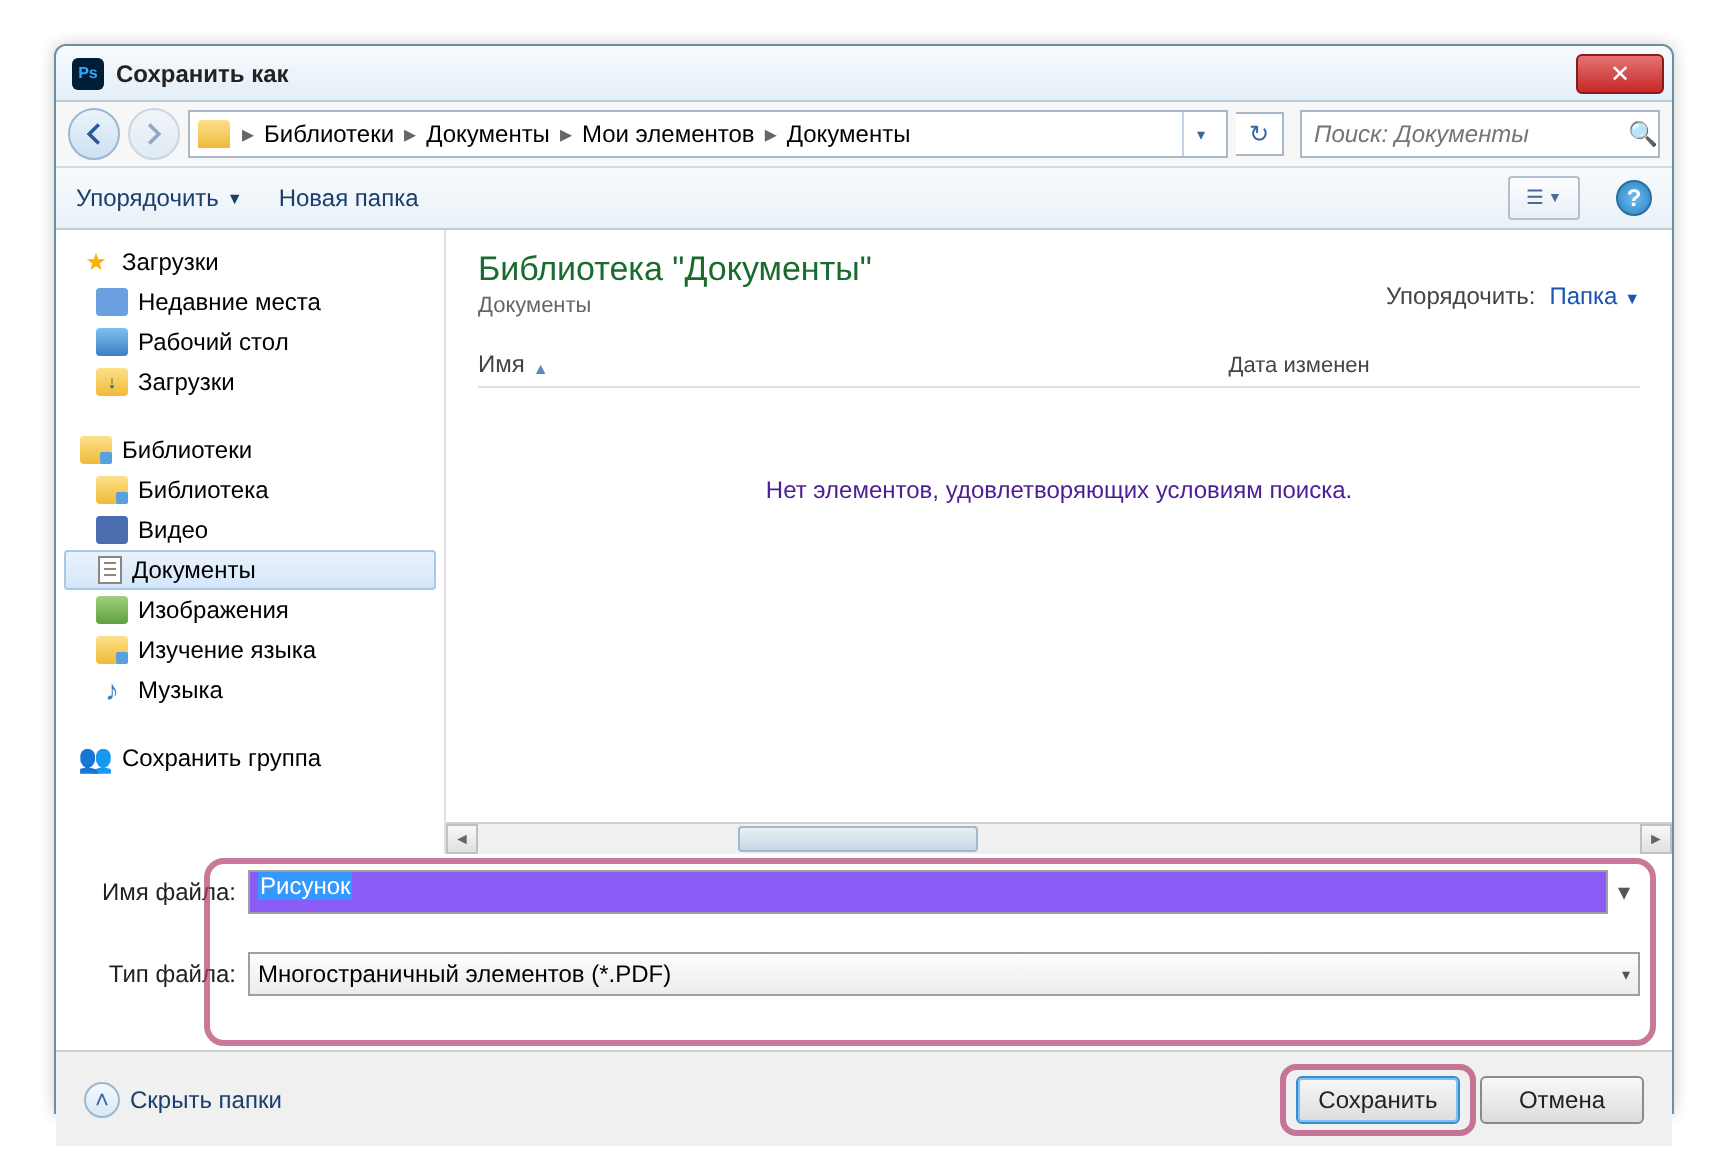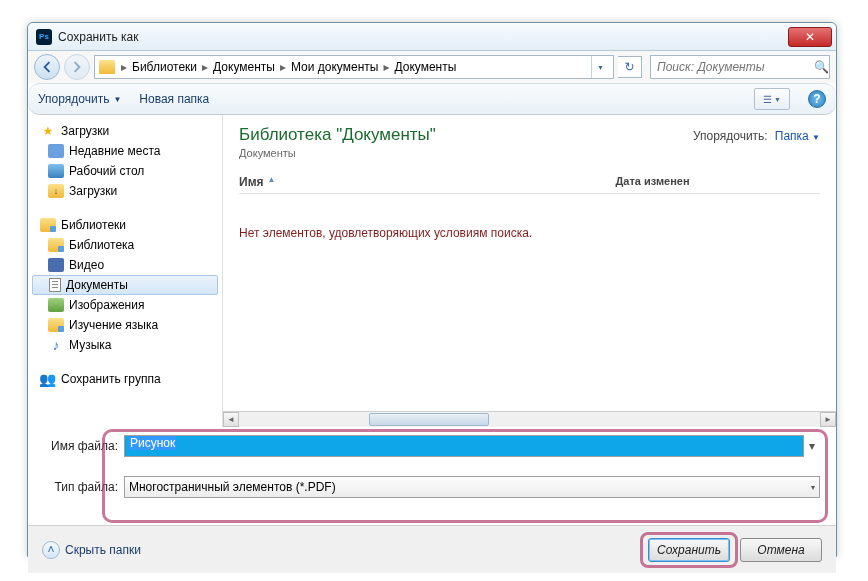--- a/index.html
+++ b/index.html
@@ -2,38 +2,38 @@
 <html><head>
 <meta charset="utf-8">
 <style>
 * { box-sizing: border-box; margin: 0; padding: 0; font-family: "Segoe UI", Tahoma, sans-serif; font-size: 12px; }
 body { background: #fff; width: 868px; height: 581px; position: relative; }
 
 .window { position: absolute; left: 27px; top: 22px; width: 810px; height: 535px; background: #fff; border: 1px solid #6b8fa3; border-radius: 6px 6px 0 0; box-shadow: 0 0 8px rgba(0,0,0,0.2); }
 
 .titlebar { height: 28px; background: linear-gradient(#f7fbfe, #e3eef7); border-bottom: 1px solid #b8c8d4; border-radius: 6px 6px 0 0; display: flex; align-items: center; padding: 0 4px 0 8px; }
 .app-icon { width: 16px; height: 16px; background: #001e36; border-radius: 3px; display: flex; align-items: center; justify-content: center; color: #31a8ff; font-size: 8px; font-weight: bold; }
-.title-text { margin-left: 6px; color: #222; flex: 1; }
+.title-text { margin-left: 6px; color: #222; flex: 1; font-weight: bold; }
 .close-btn { width: 44px; height: 20px; background: linear-gradient(#e57373,#c62828); border: 1px solid #8b1a1a; border-radius: 3px; color: #fff; display: flex; align-items: center; justify-content: center; font-size: 11px; }
 
 .navbar { height: 32px; display: flex; align-items: center; padding: 3px 6px; background: #f7f7f7; gap: 4px; }
 .navbtn { width: 26px; height: 26px; border-radius: 50%; border: 1px solid #9bb8d3; background: linear-gradient(#eaf3fb,#cde1f2); display: flex; align-items: center; justify-content: center; }
 .navbtn.fwd { opacity: 0.5; }
 .navbtn svg { width: 12px; height: 12px; }
 .addressbar { flex: 1; height: 24px; border: 1px solid #a9b8c6; background: #fff; display: flex; align-items: center; padding: 0 4px; }
 .addressbar .folder-icon { width: 16px; height: 14px; background: linear-gradient(#fce18a,#f0b93a); border-radius: 2px 2px 0 0; margin-right: 4px; }
 .crumb { display: flex; align-items: center; padding: 0 3px; height: 100%; }
 .crumb-sep { color: #666; padding: 0 2px; }
 .down-arrow { width: 18px; height: 22px; border-left: 1px solid #c4d4e4; display: flex; align-items: center; justify-content: center; color: #3a66a7; font-size: 8px; }
 .refresh { width: 24px; height: 22px; border: 1px solid #a9b8c6; border-left: none; display: flex; align-items: center; justify-content: center; background: #fff; color: #3a66a7; }
 .searchbox { width: 180px; height: 24px; border: 1px solid #a9b8c6; background: #fff; display: flex; align-items: center; padding: 0 6px; margin-left: 4px; }
 .searchbox input { border: none; outline: none; flex: 1; color: #a21caf; font-style: italic; }
 .search-icon { color: #6a8bb0; font-size: 12px; }
 
-.toolbar { height: 32px; background: linear-gradient(#f8fbfd,#e9f1f7); border-top: 1px solid #d0dce6; border-bottom: 1px solid #c0ccd8; display: flex; align-items: center; padding: 0 10px; gap: 18px; border-radius: 12px; }
+.toolbar { height: 32px; background: linear-gradient(#f8fbfd,#e9f1f7); border-top: 1px solid #d0dce6; border-bottom: 1px solid #c0ccd8; display: flex; align-items: center; padding: 0 10px; gap: 18px; }
 .toolbar-btn { color: #1a3e6e; display: flex; align-items: center; gap: 4px; cursor: default; }
 .toolbar .spacer { flex: 1; }
 .view-btn { width: 36px; height: 22px; border: 1px solid #b0c0d0; background: linear-gradient(#fefefe,#e8eff5); border-radius: 2px; display: flex; align-items: center; justify-content: center; gap: 2px; }
 .help-btn { width: 18px; height: 18px; border-radius: 50%; background: radial-gradient(#6ec0f0,#2a7ec0); color: #fff; display: flex; align-items: center; justify-content: center; font-size: 11px; font-weight: bold; border: 1px solid #2a6ea0; }
 
 .body-area { display: flex; height: 312px; }
 .sidebar { width: 195px; background: #fff; border-right: 1px solid #e0e0e0; overflow: hidden; padding: 6px 0; }
 .tree-group { margin-bottom: 14px; }
 .tree-item { display: flex; align-items: center; padding: 2px 0 2px 20px; gap: 5px; height: 20px; }
 .tree-item.header { padding-left: 12px; }
@@ -49,45 +49,45 @@
 .ico.music { color: #3a7ec0; font-size: 14px; }
 .ico.desktop { background: linear-gradient(#7ec0f0,#3a80c0); border-radius: 2px; }
 .ico.download { background: linear-gradient(#fce18a,#f0b93a); border-radius: 2px; position: relative; }
 .ico.download::after { content: "↓"; position: absolute; inset: 0; color: #286040; font-size: 9px; text-align: center; line-height: 14px; font-weight: bold; }
 .ico.recent { background: #6aa0e0; border-radius: 2px; }
 .ico.group { color: #4a8040; font-size: 14px; }
 
 .content { flex: 1; position: relative; padding: 10px 16px; }
 .lib-title { color: #1a6b2e; font-size: 17px; }
 .lib-sub { color: #666; font-size: 11px; margin-top: 2px; }
-.arrange { position: absolute; top: 14px; right: 16px; font-size: 11px; }
+.arrange { position: absolute; top: 26px; right: 16px; font-size: 11px; }
 .arrange .lbl { color: #444; }
 .arrange .link { color: #1a56b0; margin-left: 4px; }
 .cols { display: flex; margin-top: 16px; border-bottom: 1px solid #e0e0e0; padding-bottom: 4px; gap: 340px; }
-.cols .col { color: #444; font-size: 11px; display: flex; align-items: flex-start; gap: 4px; font-weight: bold; }
-.empty-msg { color: #7f1d1d; margin-top: 32px; font-size: 12px; }
+.cols .col { color: #444; font-size: 11px; display: flex; align-items: flex-end; gap: 4px; }
+.empty-msg { text-align: center; color: #4c1d95; margin-top: 44px; font-size: 12px; }
 .scrollbar-h { position: absolute; bottom: 0; left: 0; right: 0; height: 16px; background: #f0f0f0; border-top: 1px solid #d0d0d0; display: flex; }
 .scroll-arrow { width: 16px; background: linear-gradient(#f8f8f8,#e0e0e0); border: 1px solid #c0c0c0; display: flex; align-items: center; justify-content: center; font-size: 8px; color: #666; }
 .scroll-thumb { flex: 0 0 120px; margin: 1px; background: linear-gradient(#e8eff5,#c8d8e8); border: 1px solid #a0b8d0; border-radius: 2px; margin-left: 130px; }
 .scroll-track { flex: 1; }
 
 .bottom-fields { padding: 8px 16px; position: relative; }
 .field-row { display: flex; align-items: center; margin-bottom: 19px; }
 .field-label { text-align: right; margin-right: 6px; color: #222; white-space: nowrap; }
 .field-input { flex: 1; height: 22px; border: 1px solid #a0a0a0; background: #fff; padding: 0 4px; }
-.field-input.selected-text { background: #0ea5e9; }
+.field-input.selected-text { background: #8b5cf6; }
 .field-input.selected-text span { background: #3399ff; color: #fff; padding: 0 1px; }
 .field-select { flex: 1; height: 22px; border: 1px solid #a0a0a0; background: linear-gradient(#fdfdfd,#ececec); padding: 0 4px; display: flex; align-items: center; justify-content: space-between; }
 .highlight-ring { position: absolute; left: 74px; right: 8px; top: 2px; bottom: 2px; border: 3px solid rgba(178,63,109,0.7); border-radius: 10px; pointer-events: none; }
 
 .footer { height: 48px; border-top: 1px solid #d0d0d0; background: #f0f0f0; display: flex; align-items: center; padding: 0 14px; gap: 10px; }
 .hide-folders { display: flex; align-items: center; gap: 5px; color: #1a3e6e; }
 .hide-folders .circ { width: 18px; height: 18px; border: 1px solid #9bb8d3; border-radius: 50%; background: linear-gradient(#f4f9fd,#d8e8f5); display: flex; align-items: center; justify-content: center; font-size: 9px; color: #3a66a7; }
 .footer .spacer { flex: 1; }
-.btn { min-width: 82px; height: 24px; border: 1px solid #8a8a8a; background: linear-gradient(#f8f8f8,#dcdcdc); border-radius: 3px; display: flex; align-items: center; justify-content: center; color: #222; font-style: italic; }
+.btn { min-width: 82px; height: 24px; border: 1px solid #8a8a8a; background: linear-gradient(#f8f8f8,#dcdcdc); border-radius: 3px; display: flex; align-items: center; justify-content: center; color: #222; }
 .btn.primary { border: 1px solid #3a8cd0; box-shadow: 0 0 0 1px #7ec0f0 inset; }
 .highlight-ring-btn { position: absolute; border: 3px solid rgba(178,63,109,0.7); border-radius: 8px; pointer-events: none; }
 </style>
 </head>
 <body>
 
 <div class="window">
 
   <div class="titlebar">
     <div class="app-icon">Ps</div>
@@ -108,21 +108,21 @@
           <path d="M3 1 L7 5 L3 9" stroke="#2a5a9a" stroke-width="1.5" fill="none"></path>
         </svg>
     </div>
     <div class="addressbar">
       <div class="folder-icon"></div>
       <span class="crumb-sep">▸</span>
       <span class="crumb">Библиотеки</span>
       <span class="crumb-sep">▸</span>
       <span class="crumb">Документы</span>
       <span class="crumb-sep">▸</span>
-      <span class="crumb">Мои документы</span>
+      <span class="crumb">Мои элементов</span>
       <span class="crumb-sep">▸</span>
       <span class="crumb">Документы</span>
       <span style="flex:1"></span>
       <div class="down-arrow">▾</div>
     </div>
     <div class="refresh">
       <span>↻</span>
     </div>
     <div class="searchbox">
       <input placeholder="Поиск: Документы" style="">

